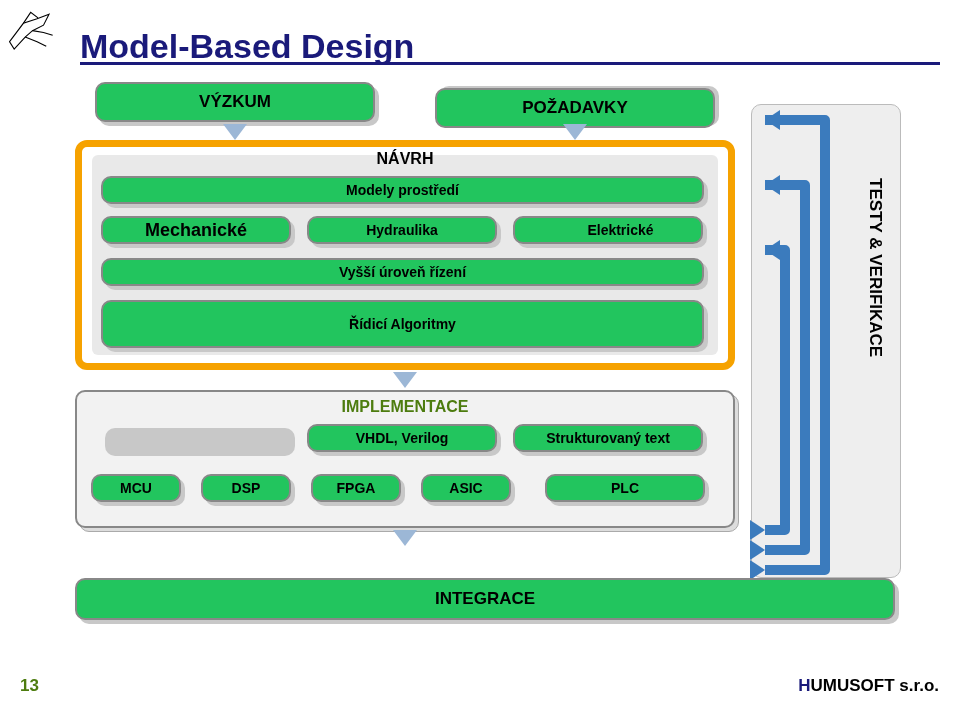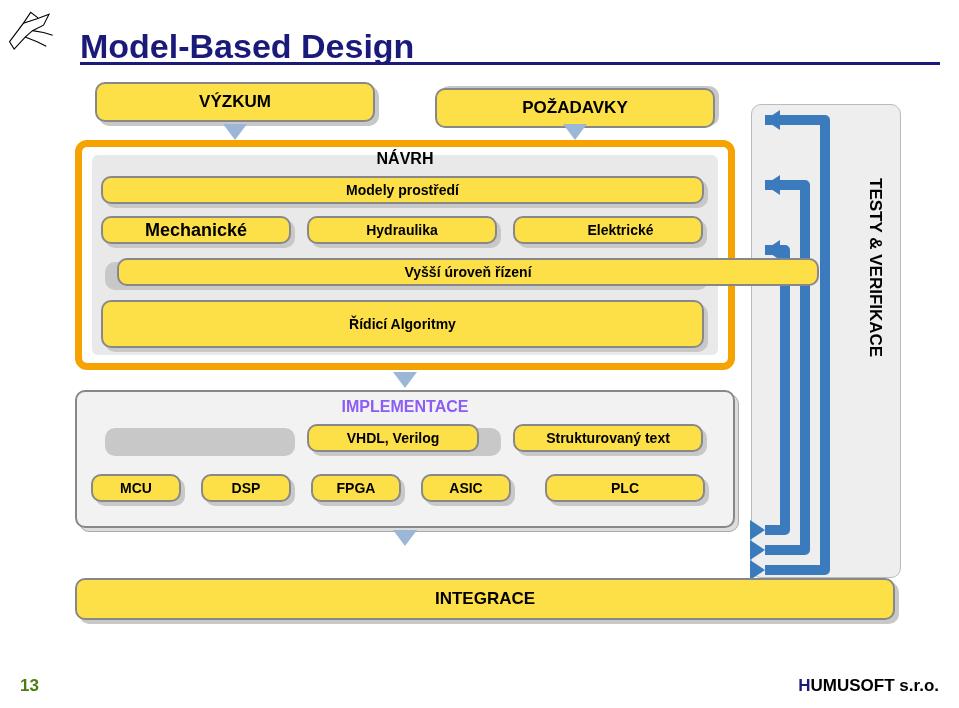--- a/index.html
+++ b/index.html
@@ -42,21 +42,21 @@
     width: 835px;
     height: 555px;
   }
   .box {
     position: absolute;
     border: 2px solid #888;
     border-radius: 10px;
     text-align: center;
     font-weight: bold;
     color: #000;
-    background: #fde047;
+    background: #22c55e;
   }
   .box-shadow {
     position: absolute;
     background: #c8c8c8;
     border-radius: 10px;
   }
   .orange-panel {
     position: absolute;
     border: 7px solid #f6a200;
     border-radius: 12px;
@@ -155,35 +155,35 @@
   <div class="box-shadow" style="left:40px; top:140px; width:190px; height:28px;"></div>
   <div class="box" style="left:36px; top:136px; width:190px; height:28px; line-height:24px; font-size:18px;">Mechanické</div>
 
   <div class="box-shadow" style="left:246px; top:140px; width:190px; height:28px;"></div>
   <div class="box" style="left:242px; top:136px; width:190px; height:28px; line-height:24px; font-size:14px;">Hydraulika</div>
 
   <div class="box-shadow" style="left:452px; top:140px; width:190px; height:28px;"></div>
   <div class="box" style="left:448px; top:136px; width:190px; height:28px; line-height:24px; font-size:14px;padding-left:25px;">Elektrické</div>
 
   <div class="box-shadow" style="left:40px; top:182px; width:603px; height:28px;"></div>
-  <div class="box" style="left:52px; top:178px; width:702px; height:28px; line-height:24px; font-size:14px;">Vyšší úroveň řízení</div>
+  <div class="box" style="left:36px; top:178px; width:603px; height:28px; line-height:24px; font-size:14px;">Vyšší úroveň řízení</div>
 
   <div class="box-shadow" style="left:40px; top:224px; width:603px; height:48px;"></div>
   <div class="box" style="left:36px; top:220px; width:603px; height:48px; line-height:44px; font-size:14px;">Řídicí Algoritmy</div>
 
   <div class="flow-arrow" style="left:328px; top:292px; border-top:16px solid #9cb7d6;"></div>
 
   <div class="box-shadow" style="left:14px; top:314px; width:660px; height:138px; background:#ddd; border:1px solid #aaa;"></div>
   <div class="box" style="left:10px; top:310px; width:660px; height:138px; background:#f2f2f2;"></div>
-  <div style="position:absolute; left:10px; top:318px; width:660px; text-align:center; font-weight:bold; font-size:16px; color:#8b5cf6;">IMPLEMENTACE</div>
+  <div style="position:absolute; left:10px; top:318px; width:660px; text-align:center; font-weight:bold; font-size:16px; color:#4d7c0f;">IMPLEMENTACE</div>
 
   <div class="box-shadow" style="left:40px; top:348px; width:190px; height:28px;"></div>
 
   <div class="box-shadow" style="left:246px; top:348px; width:190px; height:28px;"></div>
-  <div class="box" style="left:242px; top:344px; width:172px; height:28px; line-height:24px; font-size:14px;">VHDL, Verilog</div>
+  <div class="box" style="left:242px; top:344px; width:190px; height:28px; line-height:24px; font-size:14px;">VHDL, Verilog</div>
 
   <div class="box-shadow" style="left:452px; top:348px; width:190px; height:28px;"></div>
   <div class="box" style="left:448px; top:344px; width:190px; height:28px; line-height:24px; font-size:14px;">Strukturovaný text</div>
 
   <div class="box-shadow" style="left:30px; top:398px; width:90px; height:28px;"></div>
   <div class="box" style="left:26px; top:394px; width:90px; height:28px; line-height:24px; font-size:14px;">MCU</div>
 
   <div class="box-shadow" style="left:140px; top:398px; width:90px; height:28px;"></div>
   <div class="box" style="left:136px; top:394px; width:90px; height:28px; line-height:24px; font-size:14px;">DSP</div>
 

